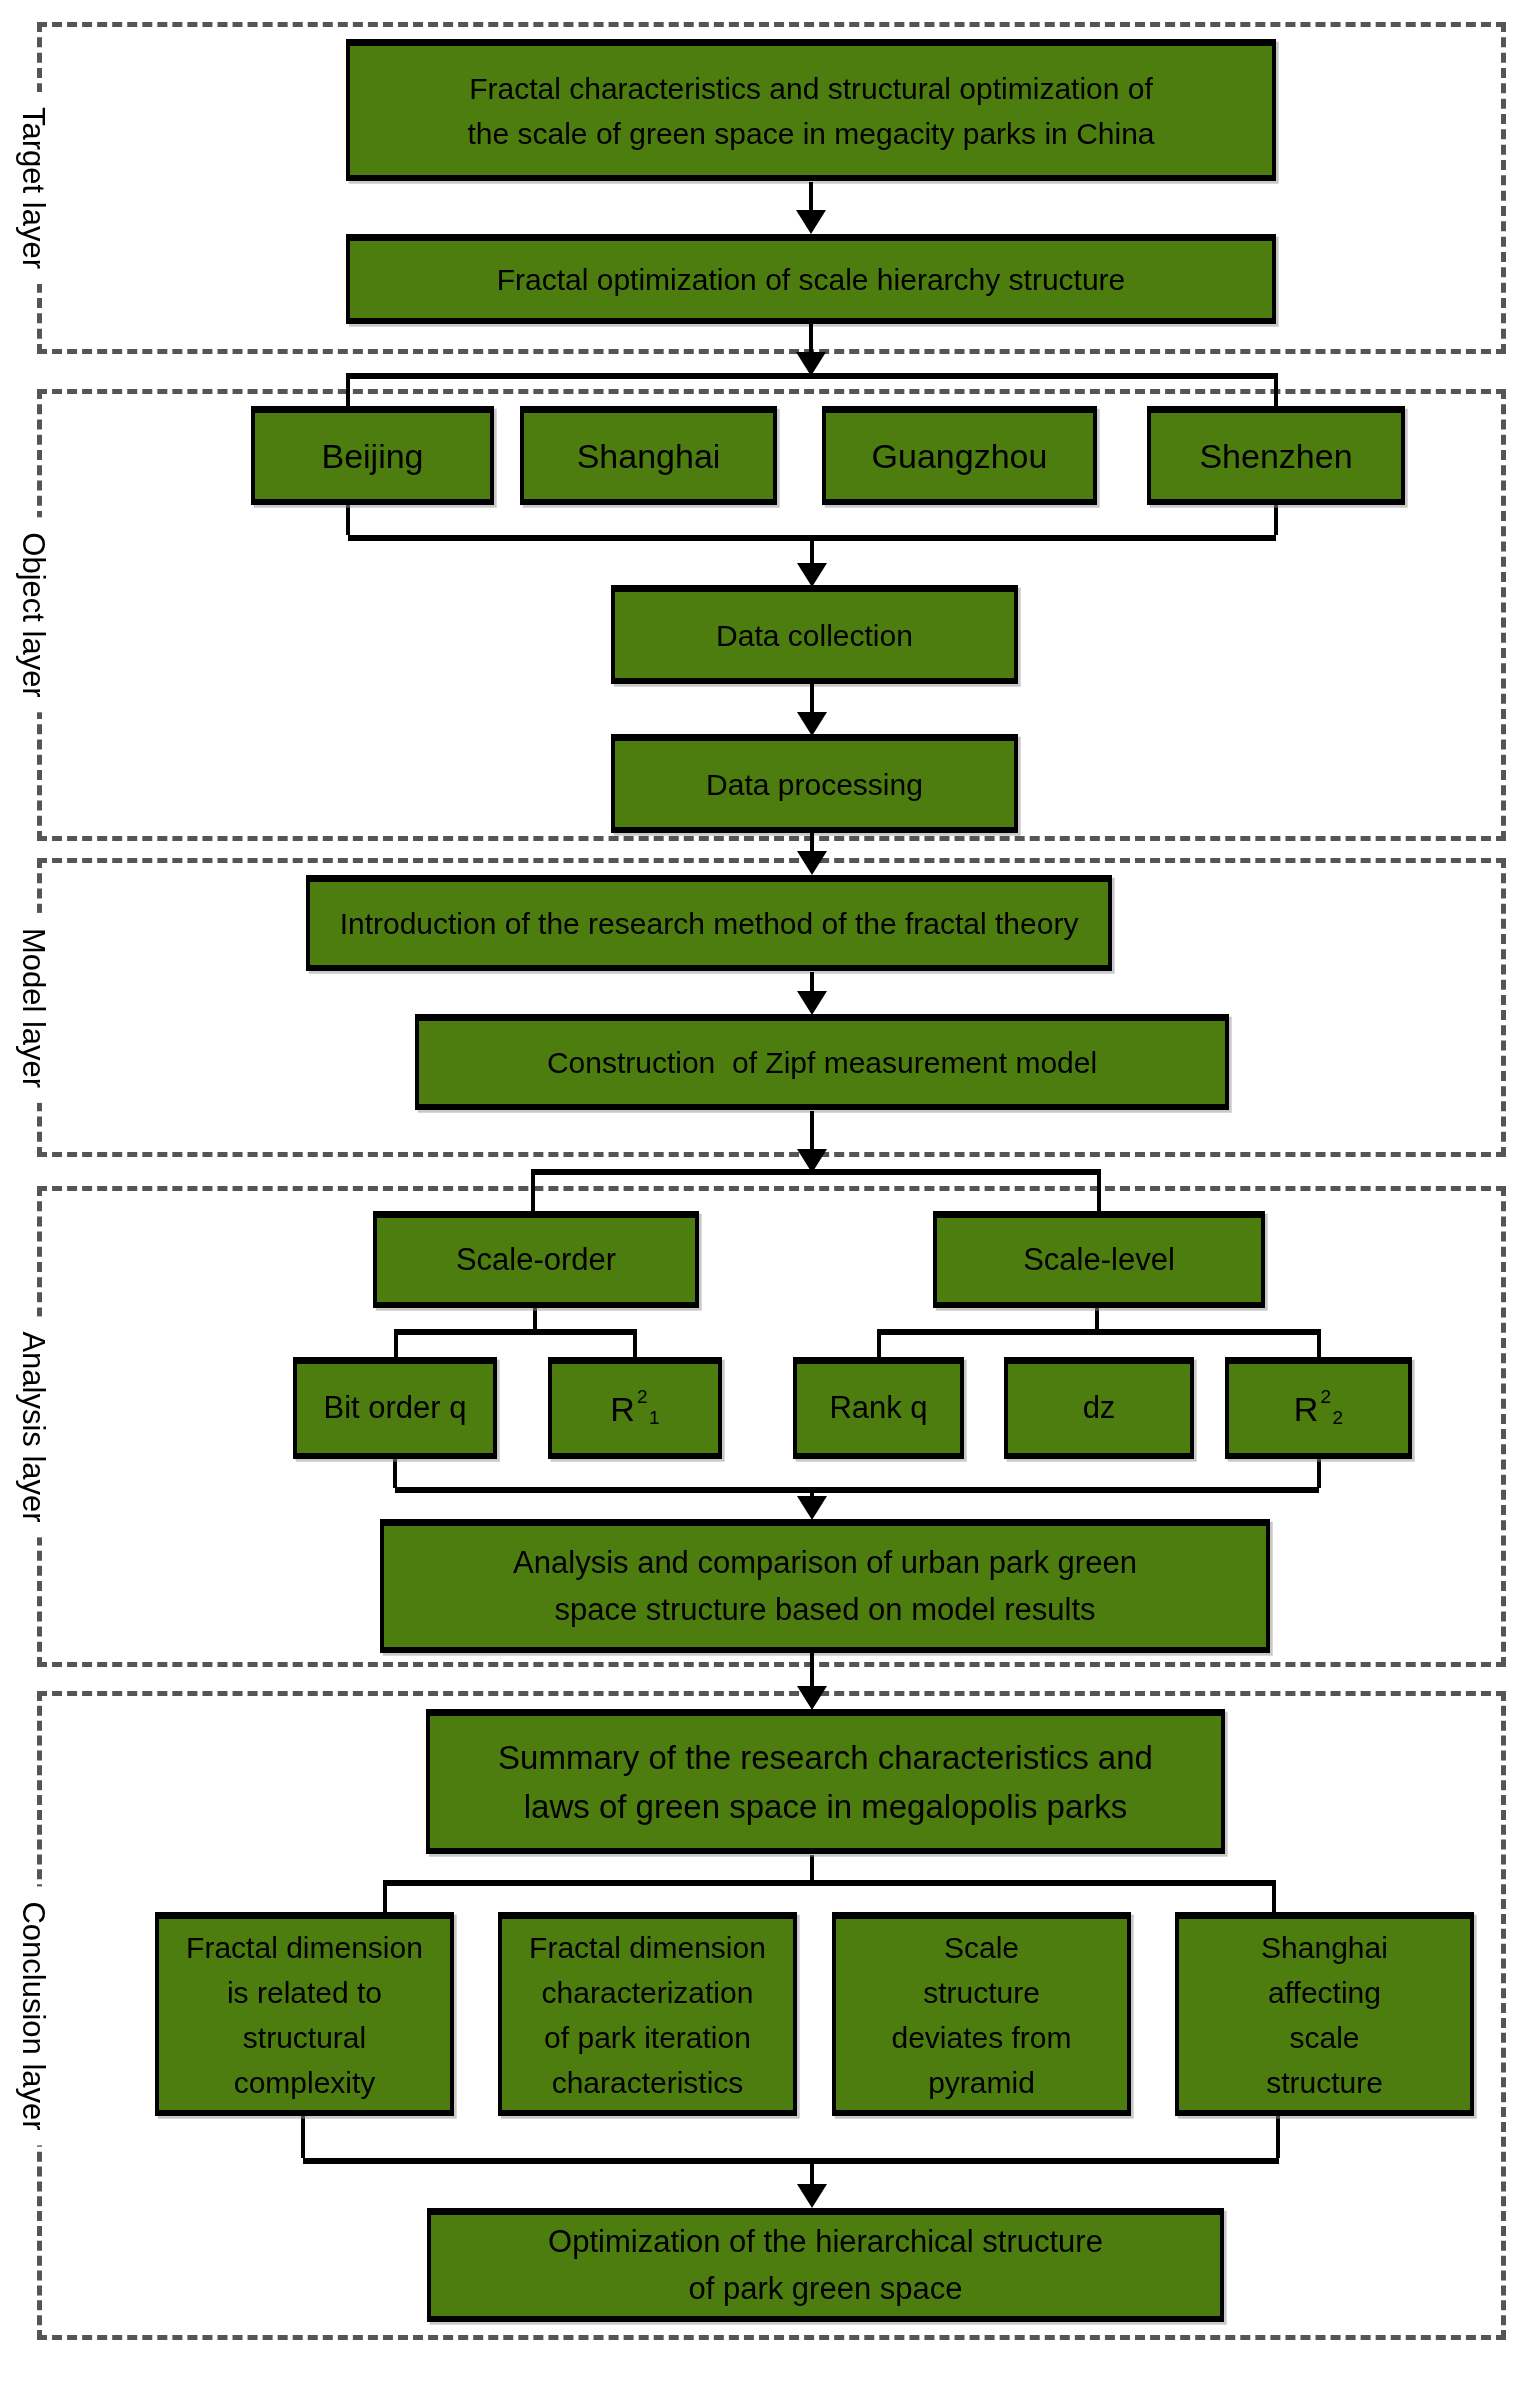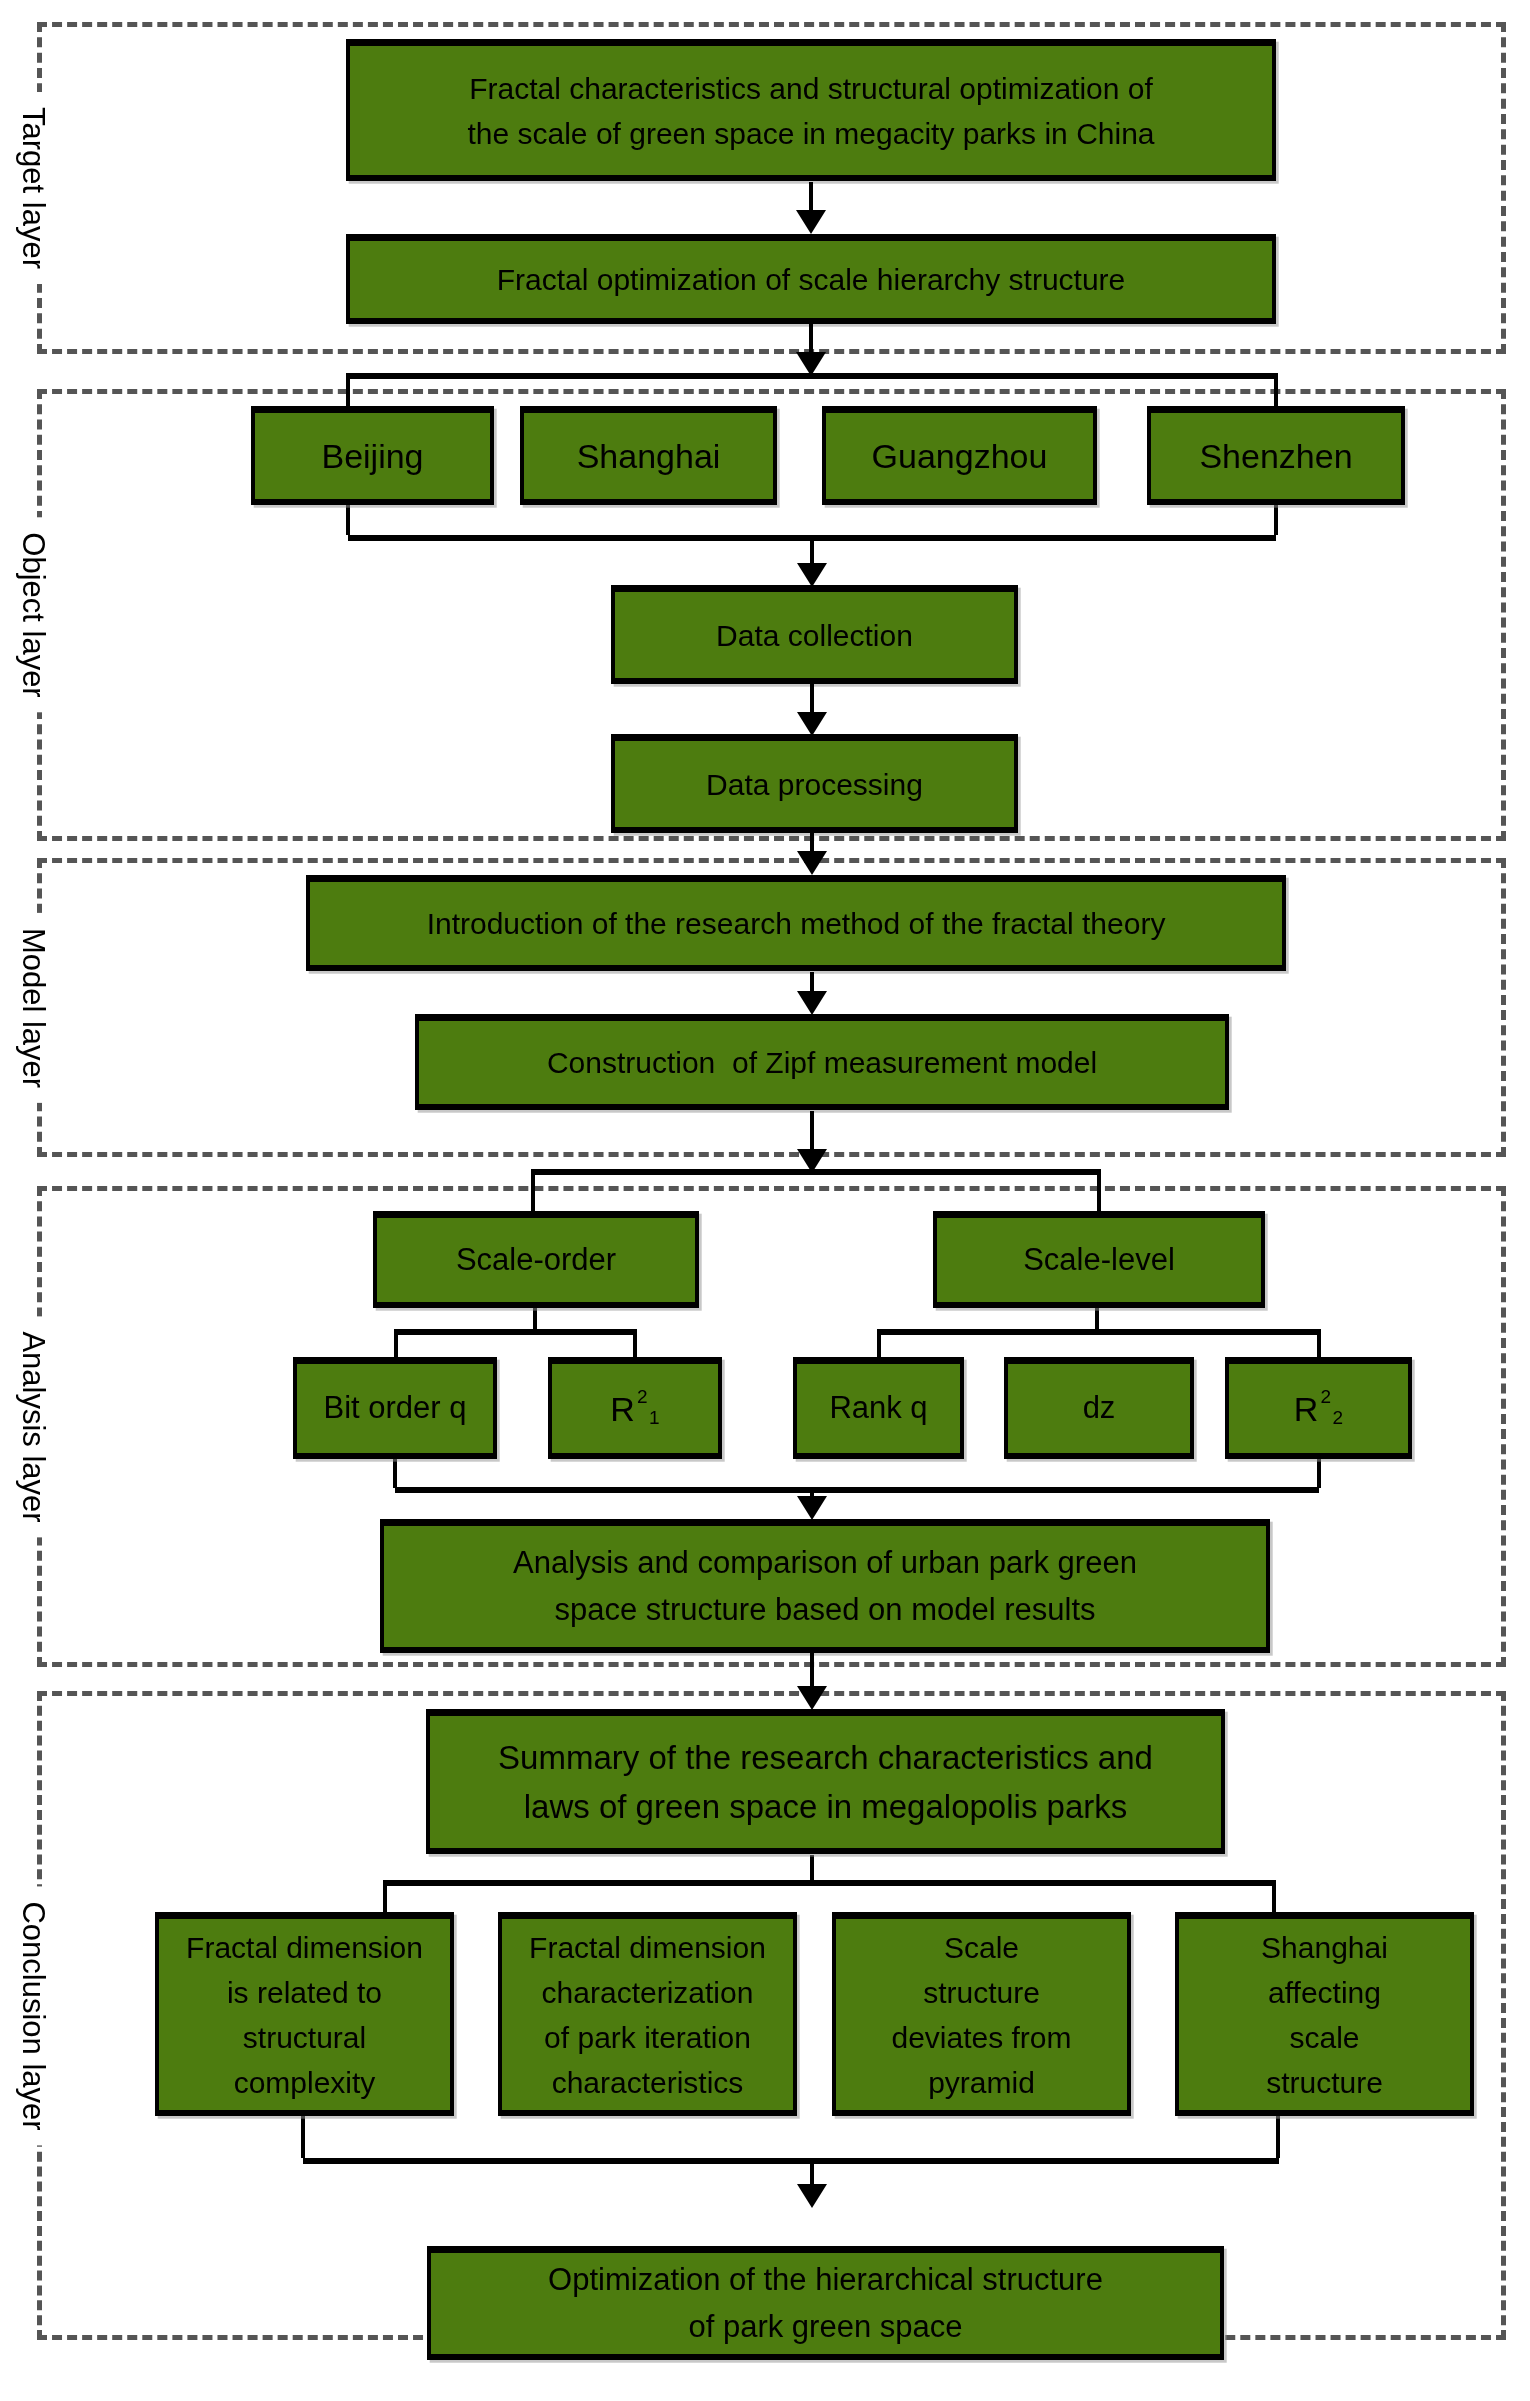--- a/index.html
+++ b/index.html
@@ -114,21 +114,21 @@
 
   <div class="node" style="left:611px;top:734px;width:407px;height:99px;">
     <span class="ln">Data processing</span>
   </div>
 
   <div class="varrow" style="left:797px;top:833px;height:42px;">
     <i class="shaft"></i>
     <i class="head"></i>
   </div>
 
-  <div class="node" style="left:306px;top:875px;width:980px;height:96px;">
+  <div class="node" style="left:306px;top:875px;width:806px;height:96px;">
     <span class="ln">Introduction of the research method of the fractal theory</span>
   </div>
 
   <div class="varrow" style="left:797px;top:972px;height:43px;">
     <i class="shaft"></i>
     <i class="head"></i>
   </div>
 
   <div class="node" style="left:415px;top:1014px;width:814px;height:96px;">
     <span class="ln">Construction  of Zipf measurement model</span>
@@ -240,19 +240,19 @@
 
   <div class="stub" style="left:301px;top:2116px;height:42px;"></div>
   <div class="stub" style="left:1276px;top:2116px;height:42px;"></div>
   <div class="bus" style="left:303px;top:2158px;width:976px;"></div>
 
   <div class="varrow" style="left:797px;top:2161px;height:47px;">
     <i class="shaft"></i>
     <i class="head"></i>
   </div>
 
-  <div class="node f46" style="left:427px;top:2208px;width:797px;height:114px;margin-top:38px;">
+  <div class="node f46" style="left:427px;top:2208px;width:797px;height:114px;">
     <span class="ln">Optimization of the hierarchical structure</span>
     <span class="ln">of park green space</span>
   </div>
 
 </div>
 
 
 </body></html>

